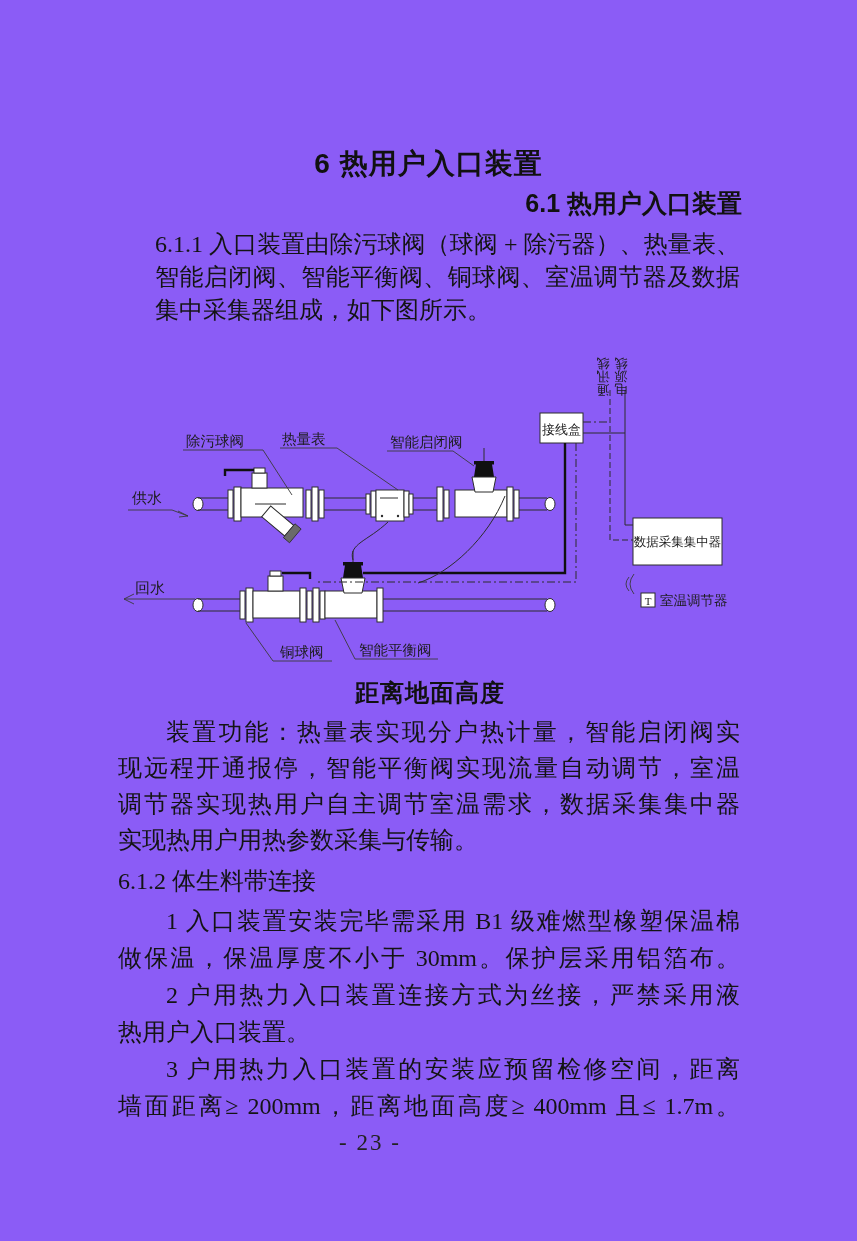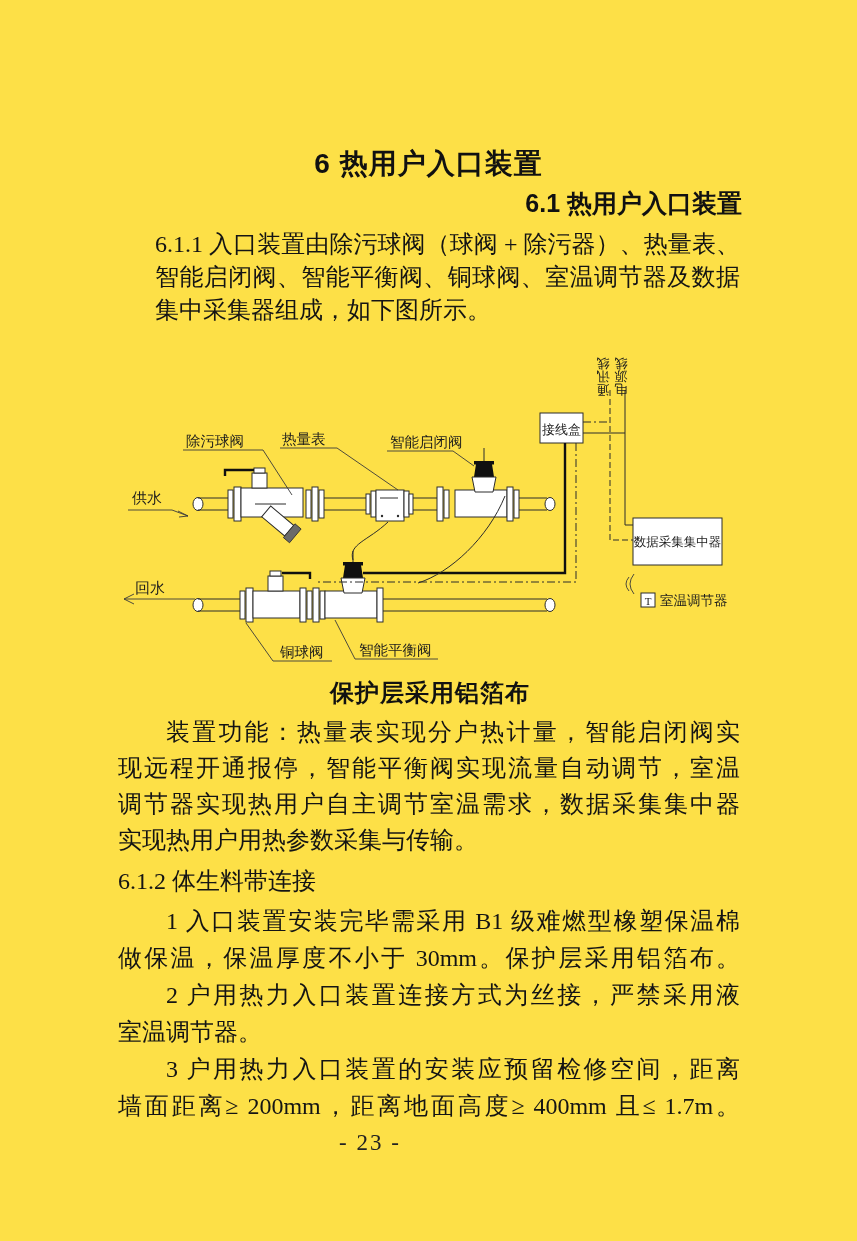--- a/index.html
+++ b/index.html
@@ -1,17 +1,17 @@
 <!DOCTYPE html>
 <html lang="zh"><head>
 <meta charset="utf-8">
 <style>
   html,body{margin:0;padding:0;background:#888;}
   #page{
-    position:relative;width:857px;height:1241px;background:#fde047;
+    position:relative;width:857px;height:1241px;background:#8b5cf6;
     margin:0 auto;overflow:hidden;color:#111;
     font-family:"Liberation Serif","DejaVu Serif",serif;
   }
   .abs{position:absolute;}
   .title{
     top:146px;left:0;width:857px;text-align:center;
     font-family:"Liberation Sans","DejaVu Sans",sans-serif;
     font-weight:bold;font-size:28px;line-height:36px;letter-spacing:1px;
   }
   .h2{
@@ -189,34 +189,34 @@
       <path class="lead" d="M277,118 H343 L364,133"></path>
 
       <text x="170" y="324" font-size="14.5">铜球阀</text>
       <path class="lead" d="M136,290 L163,328 H222"></path>
 
       <text x="249" y="322" font-size="14.5">智能平衡阀</text>
       <path class="lead" d="M225,287 L245,326 H328"></path>
     </g>
   </svg>
 
-  <div class="abs caption">保护层采用铝箔布</div>
+  <div class="abs caption">距离地面高度</div>
 
   <div class="abs para lh36" style="top:714px;">
     <div class="ln fill indent">装置功能：热量表实现分户热计量，智能启闭阀实</div>
     <div class="ln fill">现远程开通报停，智能平衡阀实现流量自动调节，室温</div>
     <div class="ln fill">调节器实现热用户自主调节室温需求，数据采集集中器</div>
     <div class="ln">实现热用户用热参数采集与传输。</div>
   </div>
 
   <div class="abs h612">6.1.2 体生料带连接</div>
 
   <div class="abs para lh37" style="top:903px;">
     <div class="ln fill indent">1  入口装置安装完毕需采用 B1 级难燃型橡塑保温棉</div>
     <div class="ln fill">做保温，保温厚度不小于 30mm。保护层采用铝箔布。</div>
     <div class="ln fill indent">2  户用热力入口装置连接方式为丝接，严禁采用液</div>
-    <div class="ln">室温调节器。</div>
+    <div class="ln">热用户入口装置。</div>
     <div class="ln fill indent">3  户用热力入口装置的安装应预留检修空间，距离</div>
     <div class="ln fill">墙面距离≥ 200mm，距离地面高度≥ 400mm 且≤ 1.7m。</div>
   </div>
 
   <div class="abs pagenum">- 23 -</div>
 </div>
 
 </body></html>

